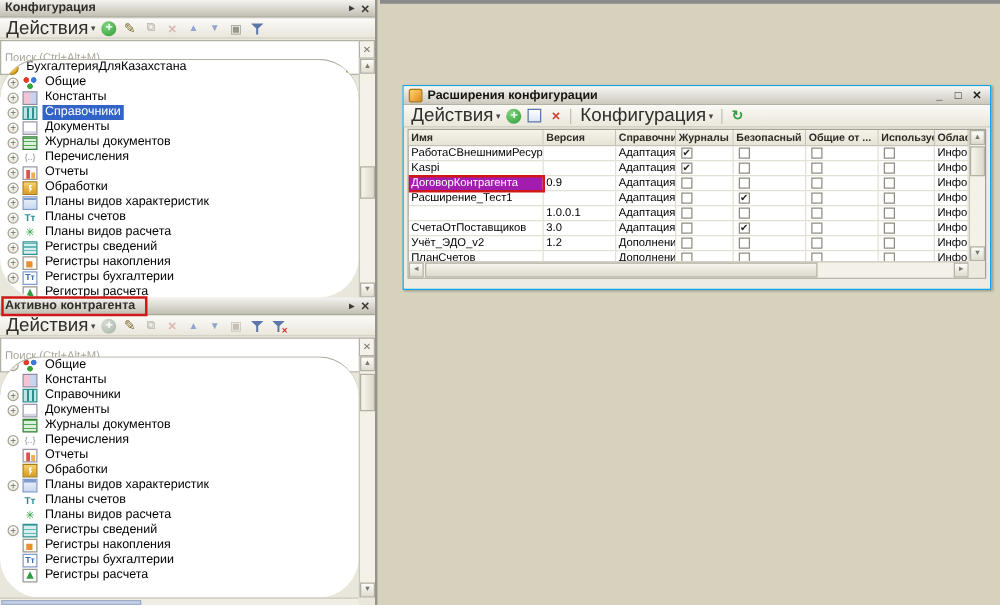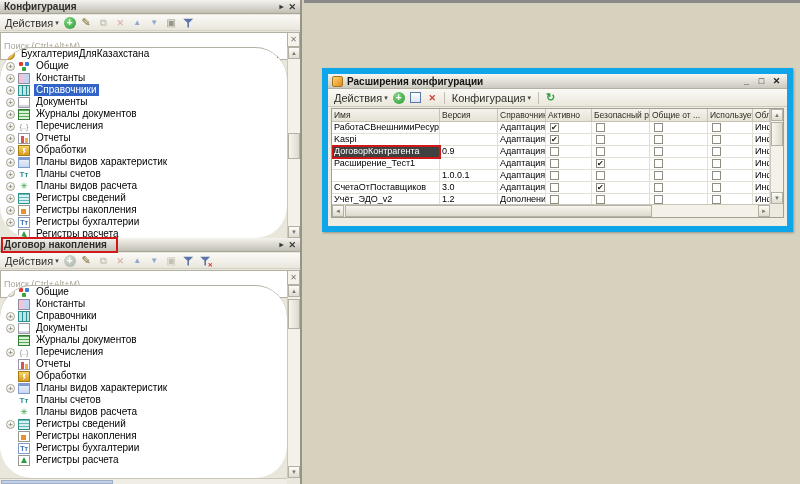--- a/index.html
+++ b/index.html
@@ -14,21 +14,21 @@
   #panel-top{top:0;height:238px;}
   #panel-bottom{top:238px;height:246px;}
   .p-title{position:absolute;top:0;left:0;right:0;height:14px;background:linear-gradient(#f4f3ee,#c2bfb4);
            border-bottom:1px solid #a9a69a;display:flex;align-items:center;padding:0 4px;
            font-size:10px;font-weight:bold;color:#2f2e2a;white-space:nowrap;}
   .p-title .sp{flex:1;}
   .pt-btn{font-size:8px;color:#3a3935;margin-left:5px;line-height:14px;}
   .pt-close{font-size:9px;font-weight:bold;}
   .p-toolbar{position:absolute;top:15px;left:0;right:0;height:16px;background:linear-gradient(#fbfaf7,#e9e6dc);
              border-bottom:1px solid #d4d1c6;display:flex;align-items:center;gap:3px;padding:0 3px;}
-  .actions-btn{font-size:11px;color:#2f2e2a;padding:0 2px;display:inline-flex;align-items:center;gap:2px;white-space:nowrap;}
+  .actions-btn{font-size:15px;color:#2f2e2a;padding:0 2px;display:inline-flex;align-items:center;gap:2px;white-space:nowrap;}
   .actions-btn::after{content:"▾";font-size:7px;color:#444;}
   .p-search{position:absolute;top:32px;left:0;right:0;height:15px;}
   .p-search input{position:absolute;left:0;top:0;width:100%;height:28px;border:1px solid #b3b0a4;
                   font-size:9px;padding:0 3px;font-family:inherit;color:#333;background:#fff;outline:none;}
   .p-search input::placeholder{color:#a9a699;}
   .search-clear{position:absolute;right:0;top:0;width:13px;height:15px;border:1px solid #b3b0a4;
                 background:#f4f2ea;display:flex;align-items:center;justify-content:center;font-size:8px;color:#7a7768;}
   .search-clear::before{content:"✕";}
 
   
@@ -104,39 +104,39 @@
         border:1px solid #b3b0a4;display:flex;align-items:center;justify-content:center;font-size:6px;color:#7a7768;}
   .sbtn.up{top:0;}  .sbtn.down{bottom:0;}
   .sthumb{position:absolute;left:0;width:12px;background:linear-gradient(90deg,#f7f5ee,#dcd9cc);border:1px solid #b3b0a4;}
   #panel-top .sthumb{top:45%;height:26px;}
   #panel-bottom .sthumb{top:14px;height:30px;}
   .hscroll-partial{position:absolute;left:0;right:13px;bottom:0;height:6px;background:#f0eee4;border-top:1px solid #c9c6ba;}
   .hthumb{position:absolute;left:1px;top:1px;height:4px;width:112px;background:#c3cfe4;border:1px solid #9eadc9;}
 
   
   #ext-window{position:absolute;left:322px;top:68px;width:471px;height:164px;background:#efede3;
-              border:6px solid #0ea5e9;box-shadow:1px 1px 2px rgba(0,0,0,.3);}
+              border:1px solid #0ea5e9;box-shadow:1px 1px 2px rgba(0,0,0,.3);}
   .w-title{height:15px;background:linear-gradient(#f7f6f1,#ccc9c0);border-bottom:1px solid #b3b0a4;
            display:flex;align-items:center;gap:4px;padding:0 4px;font-size:10px;font-weight:bold;color:#14130f;}
   .w-title .sp{flex:1;}
   .wbtn{width:13px;text-align:center;font-size:9px;font-weight:bold;color:#1c1b18;line-height:13px;}
   .extensions-icon{flex:none;width:11px;height:11px;background:linear-gradient(135deg,#ffd56e,#e08a1e);border:1px solid #a8741a;border-radius:2px;}
   .w-toolbar{height:18px;display:flex;align-items:center;gap:3px;padding:0 4px;
              background:linear-gradient(#faf9f4,#eae7db);border-bottom:1px solid #ccc9bd;}
   .tsep{width:1px;height:12px;background:#c2bfb2;margin:0 2px;}
   .w-body{position:absolute;left:3px;right:3px;top:34px;bottom:8px;background:#fff;border:1px solid #a3a093;}
   .tgrid{display:grid;grid-template-columns:108px 58px 48px 46px 58px 58px 45px 1fr;}
-  .t-head{position:absolute;left:0;right:13px;top:0;height:13px;}
+  .t-head{position:absolute;left:0;right:13px;top:0;height:13px;font-weight:bold;}
   .th{background:linear-gradient(#f5f3ea,#e6e3d6);border-right:1px solid #c6c3b6;border-bottom:1px solid #c6c3b6;
       font-size:8.5px;color:#2c2b26;padding:1px 2px 0;white-space:nowrap;overflow:hidden;}
   .t-rows{position:absolute;left:0;right:13px;top:13px;bottom:13px;overflow:hidden;}
   .tr{height:12px;}
   .td{border-right:1px solid #e2dfd4;border-bottom:1px solid #e2dfd4;font-size:9px;color:#000;
       padding:0 2px;white-space:nowrap;overflow:hidden;display:flex;align-items:center;line-height:11px;}
-  .td.name.sel{background:#404040;color:#fff;}
+  .td.name.sel{background:#a21caf;color:#fff;}
   .td.name.ann{outline:2px solid #d01818;outline-offset:-1px;z-index:2;position:relative;}
   .cb{width:9px;height:9px;border:1px solid #8f8d80;background:#fff;margin-left:2px;position:relative;flex:none;}
   .cb.checked::before{content:"✔";position:absolute;left:0;top:-2px;font-size:8px;color:#222;}
   .t-vscroll{position:absolute;right:0;top:0;width:13px;bottom:13px;background:#f3f1e8;border-left:1px solid #c9c6ba;}
   .t-vscroll .sthumb{top:13px;height:24px;}
   .t-hscroll{position:absolute;left:0;right:13px;bottom:0;height:13px;background:#f3f1e8;border-top:1px solid #c9c6ba;}
   .hbtn{position:absolute;top:0;width:12px;height:12px;background:linear-gradient(#fdfcf9,#dedbd0);border:1px solid #b3b0a4;
         display:flex;align-items:center;justify-content:center;font-size:6px;color:#7a7768;}
   .hbtn.left{left:0;} .hbtn.right{right:0;}
   .t-hthumb{position:absolute;left:13px;top:0;height:12px;width:70%;background:linear-gradient(#f7f5ee,#dcd9cc);border:1px solid #b3b0a4;}
@@ -261,21 +261,21 @@
         </div>
       <div class="vscroll">
         <span class="sbtn up">▲</span>
         <span class="sthumb"></span>
         <span class="sbtn down">▼</span>
       </div>
     </section>
 
     <section class="panel" id="panel-bottom">
       <div class="p-title">
-        <span>Договор накопления</span>
+        <span>Активно контрагента</span>
         <span class="sp"></span>
         <span class="pt-btn">▸</span>
         <span class="pt-btn pt-close">✕</span>
       </div>
       <div class="p-toolbar">
         <span class="actions-btn">Действия</span>
         <span id="tb-bottom" style="display:inline-flex;gap:4px;align-items:center;">
             <span class="tbi ic-add-icon disabled"></span>
             <span class="tbi ic-edit-icon"></span>
             <span class="tbi ic-copy-icon disabled"></span>
@@ -402,21 +402,21 @@
       <span class="tsep"></span>
       <span id="tb-win-right" style="display:inline-flex;gap:4px;align-items:center;">
           <span class="tbi ic-refresh-icon"></span>
         </span>
     </div>
     <div class="w-body">
       <div class="t-head tgrid" id="t-head">
           <div class="th">Имя</div>
           <div class="th">Версия</div>
           <div class="th">Справочники</div>
-          <div class="th">Активно</div>
+          <div class="th">Журналы</div>
           <div class="th">Безопасный реж..</div>
           <div class="th">Общие от ...</div>
           <div class="th">Использует...</div>
           <div class="th">Облас</div>
         </div>
       <div class="t-rows" id="t-rows">
           <div class="tr tgrid">
             <div class="td name">РаботаСВнешнимиРесурсами</div>
             <div class="td"></div>
             <div class="td">Адаптация</div>

